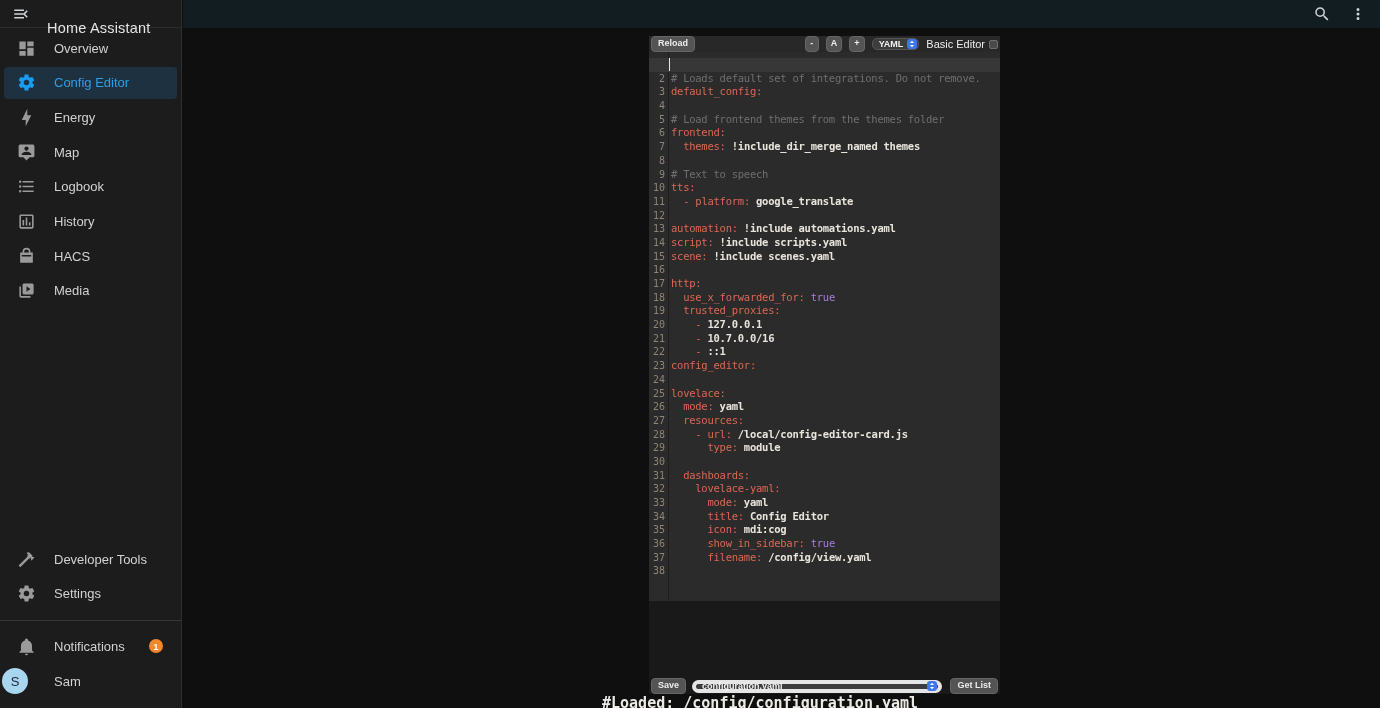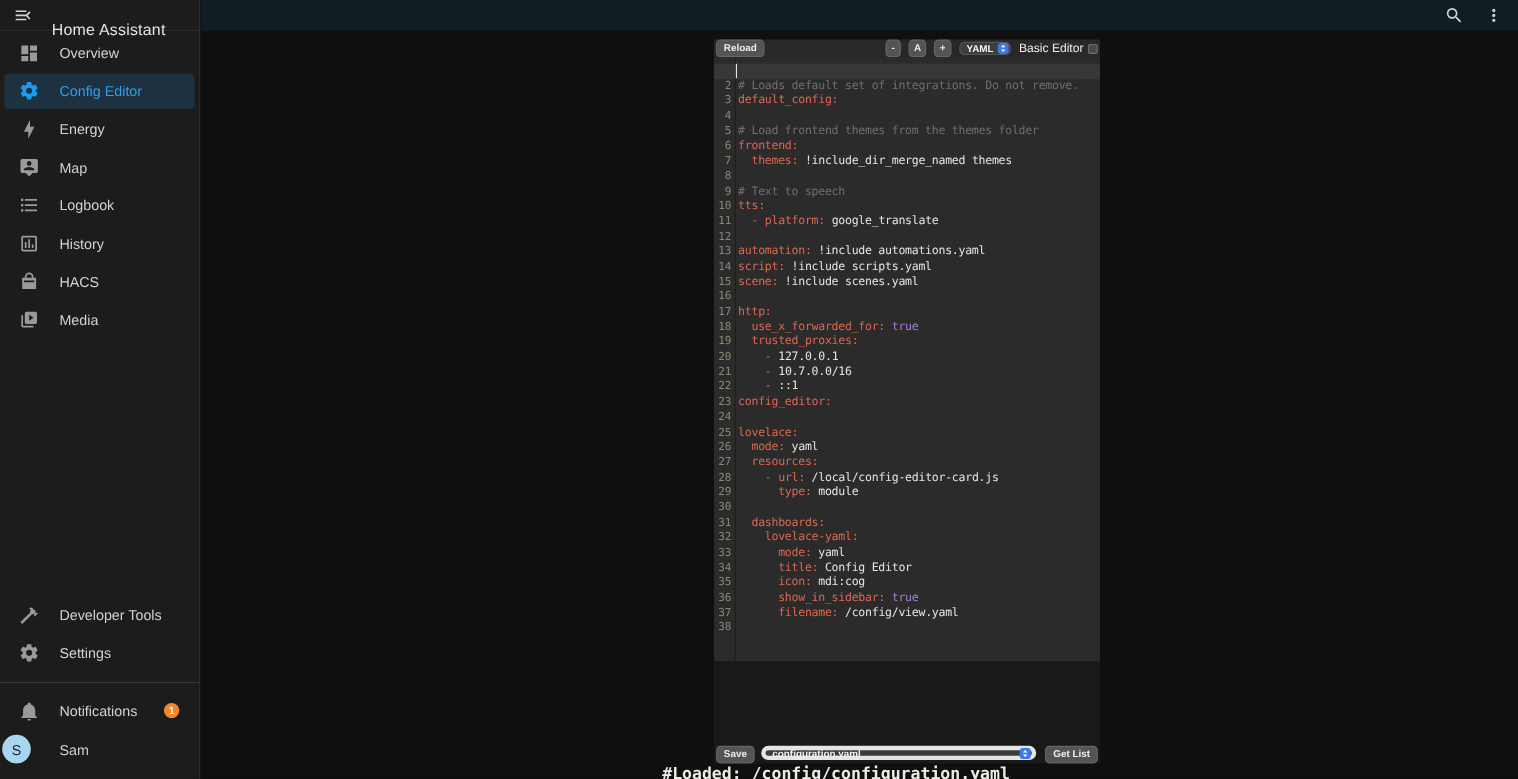--- a/index.html
+++ b/index.html
@@ -66,29 +66,29 @@
   .code-area { position:absolute; left:0; top:16px; right:0; height:549px; background:#2b2b2b;
                display:flex; font-family:"DejaVu Sans Mono", monospace; font-size:10.5px;
                overflow:hidden; cursor:text; }
   .gutter { width:20px; flex:none; padding-top:6px; border-right:1px solid #1e1e1e; }
   .gutter .ln { height:13.7px; line-height:13.7px; text-align:right; padding-right:3px;
                 color:#8d8675; font-size:10px; }
   .code-col { flex:1; padding-top:6px; position:relative; }
   .crow { height:13.7px; line-height:13.7px; white-space:pre; padding-left:2px; letter-spacing:-0.25px; }
   .crow.active { background:#373737; box-shadow:-21px 0 0 #373737; }
   .caret { position:absolute; left:0; width:1px; height:13px; background:#e8e8e8; }
-  .tk-p { color:#e8e4dc; }
+  .tk-p { color:#e8e4dc;font-weight:bold; }
   .tk-k { color:#dd6752; }
   .tk-c { color:#6f6f6f; }
   .tk-b { color:#a57fd6; }
   .tk-d { color:#dd6752; }
 
   
   .ed-footer { position:absolute; left:0; right:0; top:642px; height:16px;
-               display:flex; align-items:flex-start; padding:0 2px; }
+               display:flex; align-items:center; padding:0 2px; }
   .ed-footer .file-select { flex:1; margin:0 8px 0 6px; height:13px; border:4px solid #e5e5e5;
                             border-radius:7px; background:#3c3c3c; }
   .ed-footer .file-select .val { font-size:9px; }
 
   
   .status-line { position:absolute; left:602px; top:694px; color:#eceae4;
                  font-family:"DejaVu Sans Mono", monospace; font-size:15px; font-weight:700; }
 </style>
 </head>
 <body>

